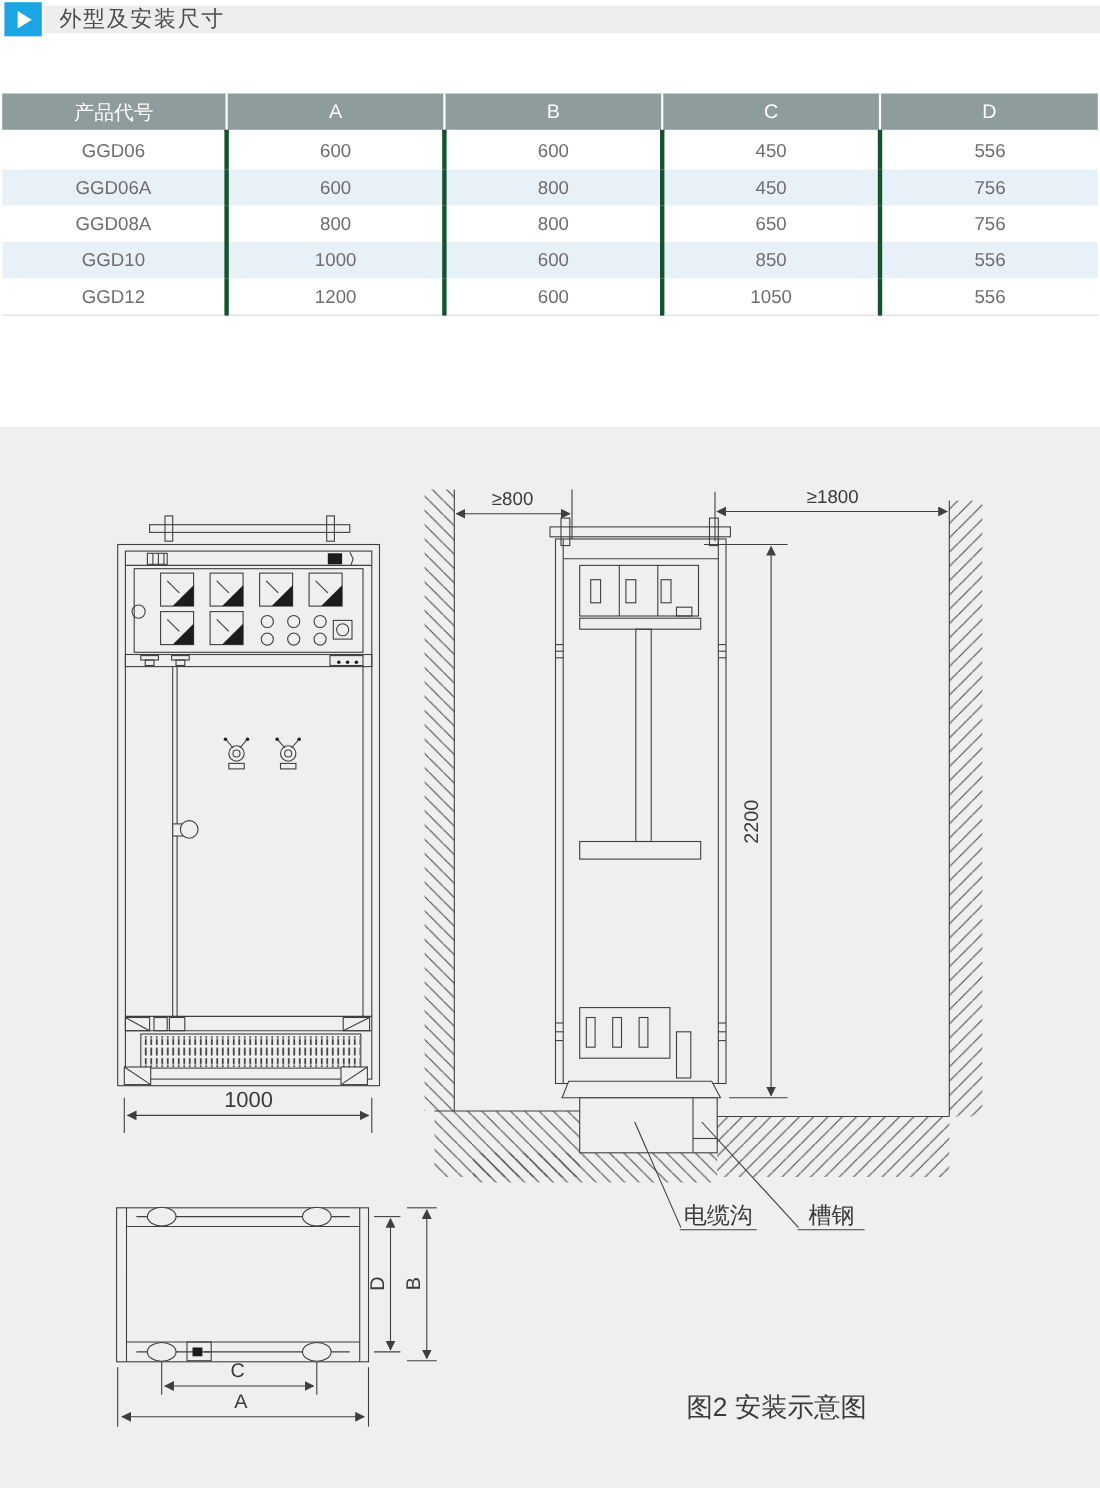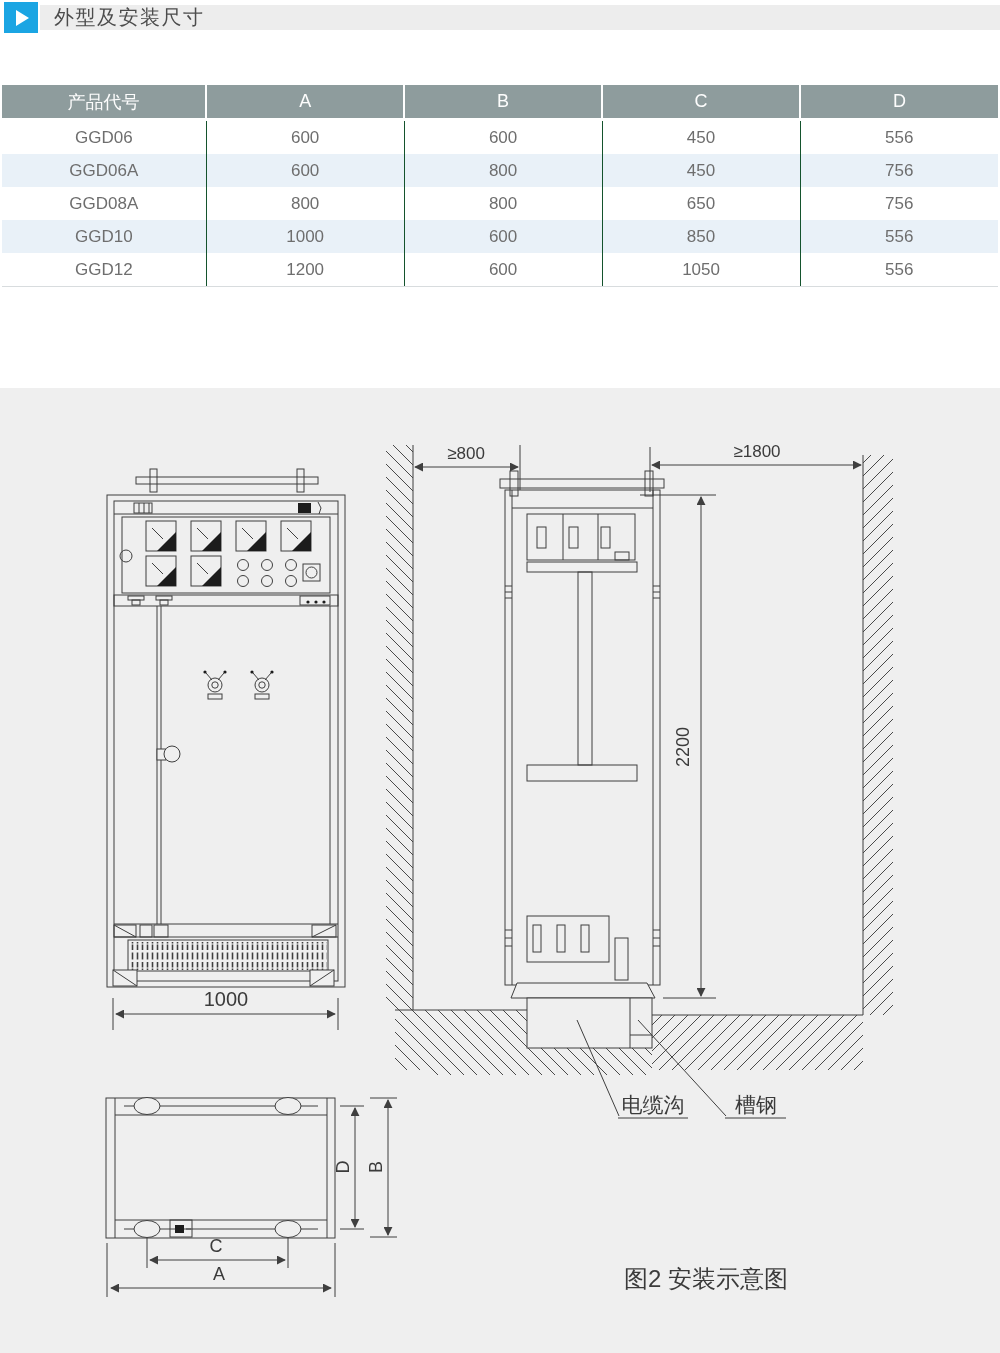--- a/index.html
+++ b/index.html
@@ -9,21 +9,21 @@
   .header{position:absolute;left:4px;top:2px;right:0;height:31px;display:flex;}
   .badge{width:34px;height:31px;background:#1ba5e3;display:flex;align-items:center;justify-content:center;flex:0 0 auto;}
   .tri{width:0;height:0;border-left:13px solid #fff;border-top:8px solid transparent;border-bottom:8px solid transparent;margin-left:3px;}
   .titlebar{flex:1;background:#ededed;margin:3px 0 3px 2px;display:flex;align-items:center;
             padding-left:14px;font-size:20px;color:#4c4c4c;letter-spacing:1.5px;}
   
   table{position:absolute;left:2px;top:49px;width:996px;border-collapse:collapse;table-layout:fixed;margin-top:36px;}
   th{height:31px;background:#8e9c9d;color:#fdfdfd;font-weight:normal;font-size:18px;
      border-right:2px solid #fff;border-bottom:3px solid #fff;}
   th:last-child{border-right:none;}
-  td{height:31px;text-align:center;color:#6e6e6e;font-size:17px;border-right:1px solid #14532d;}
+  td{height:31px;text-align:center;color:#6e6e6e;font-size:17px;border-right:4px solid #14532d;}
   td:last-child{border-right:none;}
   tbody tr:nth-child(even){background:#e9f1f8;}
   tbody tr:last-child td{border-bottom:1px solid #d8dcde;}
   col.c0{width:20.5%;}
   
   .panel{position:absolute;left:0;top:388px;width:1000px;height:965px;background:#efefef;}
   svg text{font-family:"Liberation Sans",sans-serif;fill:#3b3b3b;}
   .ln{stroke:#3f3f3f;stroke-width:1;fill:none;}
   .fl{stroke:#3f3f3f;stroke-width:1;fill:#efefef;}
   .blk{fill:#1c1c1c;stroke:none;}

